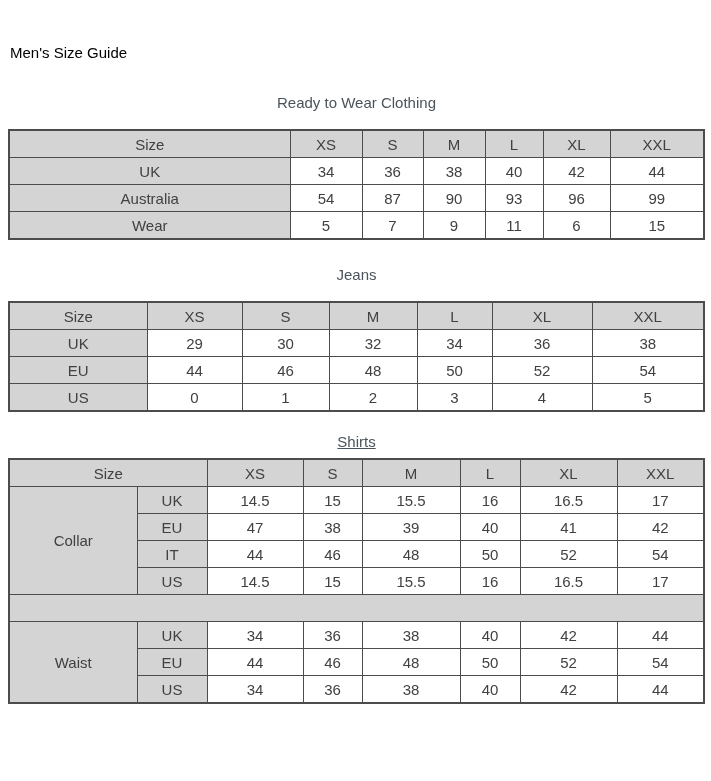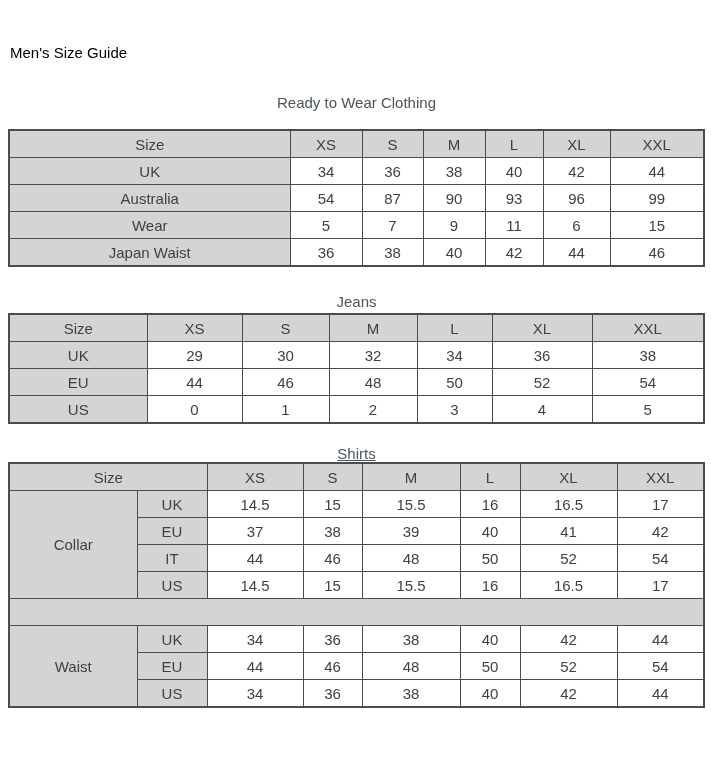--- a/index.html
+++ b/index.html
@@ -20,22 +20,22 @@
   }
   .table-caption {
     text-align: center;
     font-size: 15px;
     color: #4b545b;
     line-height: 17px;
     width: 695px;
     margin-left: 9px;
   }
   .cap1 { margin-top: 33px; margin-bottom: 18px; }
-  .cap2 { margin-top: 26px; margin-bottom: 3px; }
-  .cap3 { margin-top: 21px; margin-bottom: 0; text-decoration: underline; }
+  .cap2 { margin-top: 26px; margin-bottom: 18px; }
+  .cap3 { margin-top: 21px; margin-bottom: 8px; text-decoration: underline; }
   table.size-table {
     border-collapse: collapse;
     table-layout: fixed;
     width: 695px;
     margin-left: 8px;
     border: 2px solid #4c4c4c;
   }
   table.size-table th,
   table.size-table td {
     border: 1px solid #4c4c4c;
@@ -97,29 +97,20 @@
     <td>99</td>
   </tr>
   <tr>
     <td class="gray">Wear</td>
     <td>5</td>
     <td>7</td>
     <td>9</td>
     <td>11</td>
     <td>6</td>
     <td>15</td>
-  </tr>
-  <tr>
-    <td class="gray">Japan Waist</td>
-    <td>36</td>
-    <td>38</td>
-    <td>40</td>
-    <td>42</td>
-    <td>44</td>
-    <td>46</td>
   </tr>
 </tbody>
   </table>
 
 <div class="table-caption cap2">Jeans</div>
 <table class="size-table">
   <colgroup>
     <col style="width:138px">
       <col style="width:95px">
       <col style="width:87px">
@@ -195,21 +186,21 @@
     <td class="gray">UK</td>
     <td>14.5</td>
     <td>15</td>
     <td>15.5</td>
     <td>16</td>
     <td>16.5</td>
     <td>17</td>
   </tr>
   <tr>
     <td class="gray">EU</td>
-    <td>37</td>
+    <td>47</td>
     <td>38</td>
     <td>39</td>
     <td>40</td>
     <td>41</td>
     <td>42</td>
   </tr>
   <tr>
     <td class="gray">IT</td>
     <td>44</td>
     <td>46</td>

